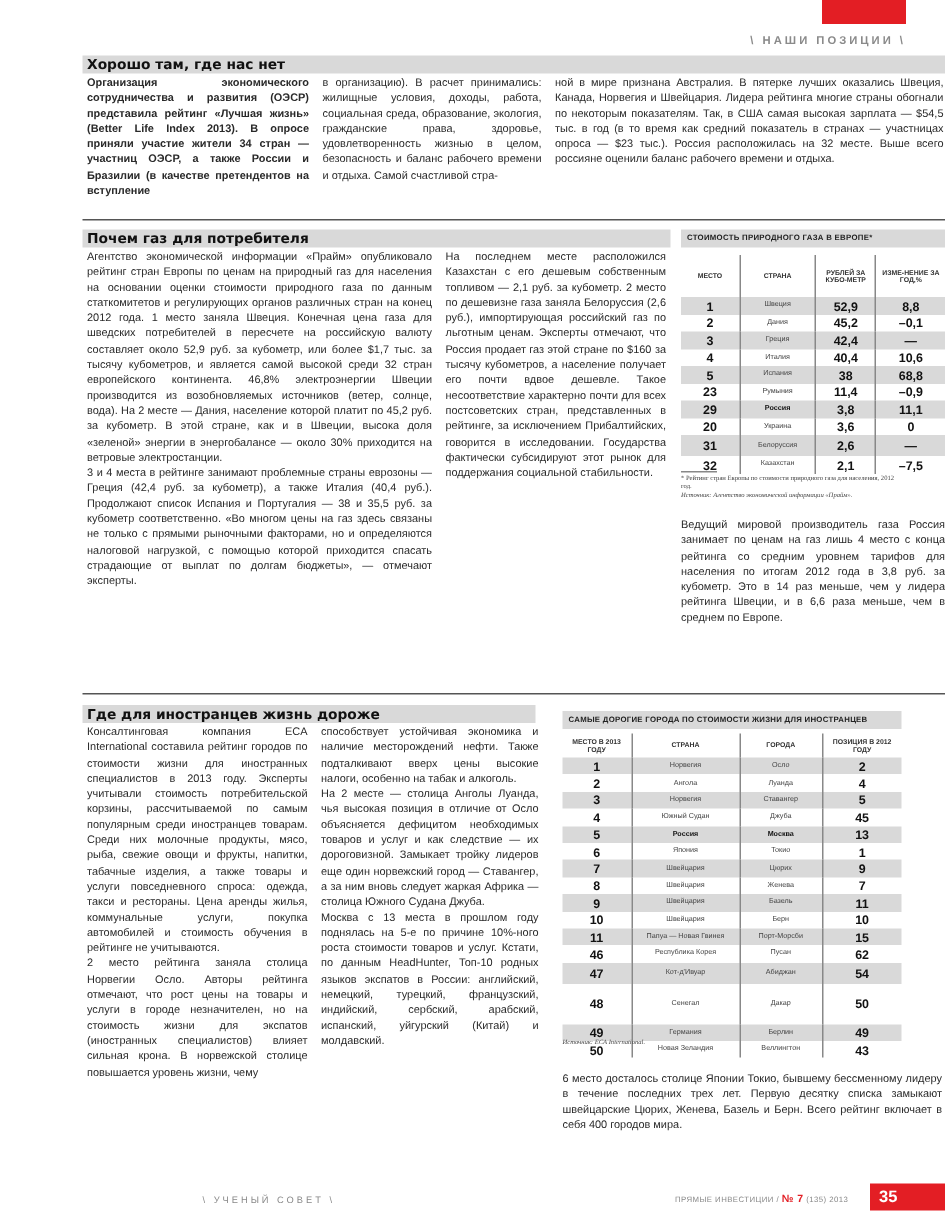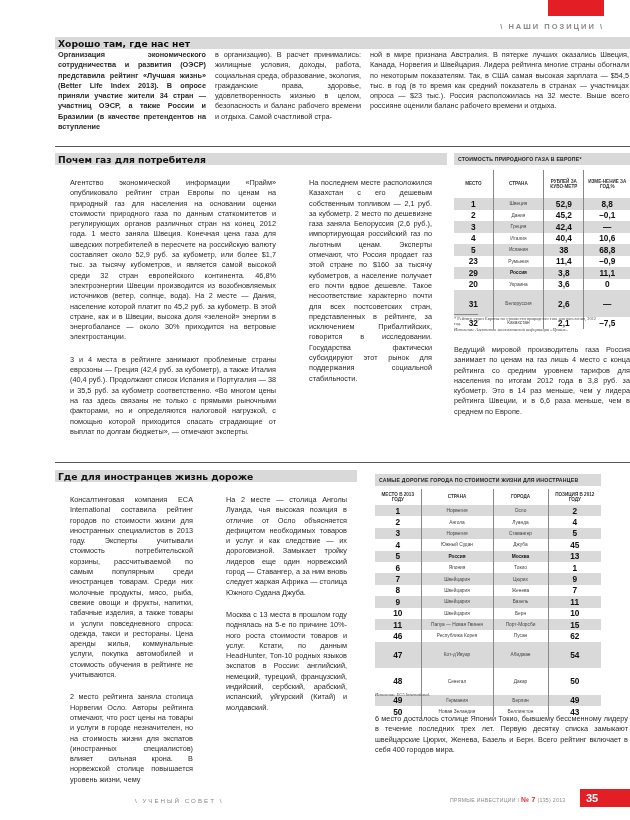--- a/index.html
+++ b/index.html
@@ -6,21 +6,21 @@
   html, body { width: 630px; height: 820px; background: #ffffff; overflow: hidden; }
   body { position: relative; font-family: "Liberation Sans", sans-serif; color: #1a1a1a; }
 
   .red-tab { position: absolute; left: 548px; top: 0; width: 56px; height: 16px; background: #e31e24; }
   .section-label { position: absolute; right: 26px; top: 22px; font-size: 7.5px; font-weight: bold; letter-spacing: 2px; color: #8a8a8a; }
 
   .head-bar { position: absolute; background: #d9d9d9; height: 12px; }
   .head-title { position: absolute; font-family: "DejaVu Sans", sans-serif; font-weight: bold; font-size: 9.2px; color: #111; line-height: 11px; white-space: nowrap; }
 
   .col { position: absolute; font-size: 7.3px; line-height: 10.3px; color: #2a2a2a; text-align: justify; hyphens: manual; }
-  .col p { margin: 12px; }
+  .col p { margin: 0; }
 
   .rule { position: absolute; height: 1px; background: #555; }
 
   table.t { position: absolute; border-collapse: collapse; font-family: "Liberation Sans", sans-serif; }
   .tcap { position: absolute; background: #d9d9d9; font-size: 5.2px; font-weight: bold; color: #222; padding: 3px 4px; letter-spacing: 0.2px; white-space: nowrap; }
   table.t th { font-size: 4.6px; font-weight: bold; color: #333; text-align: center; vertical-align: middle; line-height: 5.4px; }
   table.t td { text-align: center; vertical-align: middle; color: #111; }
   table.t td.num { font-weight: bold; font-size: 8.3px; }
   table.t td.name { font-size: 4.8px; color: #444; }
   table.t td.bold-name { font-weight: bold; color: #111; }
@@ -111,21 +111,21 @@
         <td class="name vl bold-name">Россия</td>
         <td class="num vl">3,8</td>
         <td class="num vl">11,1</td>
       </tr>
     <tr style="height:11.5px;">
         <td class="num">20</td>
         <td class="name vl">Украина</td>
         <td class="num vl">3,6</td>
         <td class="num vl">0</td>
       </tr>
-    <tr class="shaded" style="height:27px;">
+    <tr class="shaded" style="height:14px;">
         <td class="num">31</td>
         <td class="name vl">Белоруссия</td>
         <td class="num vl">2,6</td>
         <td class="num vl">—</td>
       </tr>
     <tr style="height:11.5px;">
         <td class="num">32</td>
         <td class="name vl">Казахстан</td>
         <td class="num vl">2,1</td>
         <td class="num vl">–7,5</td>
@@ -140,20 +140,21 @@
 <div class="col" style="left:454px; top:345px; width:176px;">Ведущий мировой производитель газа Россия занимает по ценам на газ лишь 4 место с конца рейтинга со средним уровнем тарифов для населения по итогам 2012 года в 3,8 руб. за кубометр. Это в 14 раз меньше, чем у лидера рейтинга Швеции, и в 6,6 раза меньше, чем в среднем по Европе.</div>
 <div class="rule" style="left:55px; top:462px; width:575px;"></div>
 
 <div class="head-bar" style="left:55px; top:470px; width:302px;"></div>
 <div class="head-title" style="left:58px; top:471px;">Где для иностранцев жизнь дороже</div>
 <div class="col" style="left:58px; top:483px; width:147px;">
   <p>Консалтинговая компания ECA International составила рейтинг городов по стоимости жизни для иностранных специалистов в 2013 году. Эксперты учитывали стоимость потребительской корзины, рассчитываемой по самым популярным среди иностранцев товарам. Среди них молочные продукты, мясо, рыба, свежие овощи и фрукты, напитки, табачные изделия, а также товары и услуги повседневного спроса: одежда, такси и рестораны. Цена аренды жилья, коммунальные услуги, покупка автомобилей и стоимость обучения в рейтинге не учитываются.</p>
   <p>2 место рейтинга заняла столица Норвегии Осло. Авторы рейтинга отмечают, что рост цены на товары и услуги в городе незначителен, но на стоимость жизни для экспатов (иностранных специалистов) влияет сильная крона. В норвежской столице повышается уровень жизни, чему</p>
 </div>
 <div class="col" style="left:214px; top:483px; width:145px;">
+  <p>способствует устойчивая экономика и наличие месторождений нефти. Также подталкивают вверх цены высокие налоги, особенно на табак и алкоголь.</p>
   <p>На 2 месте — столица Анголы Луанда, чья высокая позиция в отличие от Осло объясняется дефицитом необходимых товаров и услуг и как следствие — их дороговизной. Замыкает тройку лидеров еще один норвежский город — Ставангер, а за ним вновь следует жаркая Африка — столица Южного Судана Джуба.</p>
   <p>Москва с 13 места в прошлом году поднялась на 5-е по причине 10%-ного роста стоимости товаров и услуг. Кстати, по данным HeadHunter, Топ-10 родных языков экспатов в России: английский, немецкий, турецкий, французский, индийский, сербский, арабский, испанский, уйгурский (Китай) и молдавский.</p>
 </div>
 
 <div class="tcap" style="left:375px; top:474px; width:226px;">САМЫЕ ДОРОГИЕ ГОРОДА ПО СТОИМОСТИ ЖИЗНИ ДЛЯ ИНОСТРАНЦЕВ</div>
 <table class="t" style="left:375px; top:489px; width:226px;">
   <thead>
     <tr style="height:16px;">
       <th style="width:46px;">МЕСТО В 2013 ГОДУ</th>
       <th class="vl" style="width:72px;">СТРАНА</th>
@@ -227,21 +228,21 @@
         <td class="name vl">Папуа — Новая Гвинея</td>
         <td class="name vl">Порт-Морсби</td>
         <td class="num vl">15</td>
       </tr>
     <tr style="height:11.4px;">
         <td class="num">46</td>
         <td class="name vl">Республика Корея</td>
         <td class="name vl">Пусан</td>
         <td class="num vl">62</td>
       </tr>
-    <tr class="shaded" style="height:26px;">
+    <tr class="shaded" style="height:14px;">
         <td class="num">47</td>
         <td class="name vl">Кот-д'Ивуар</td>
         <td class="name vl">Абиджан</td>
         <td class="num vl">54</td>
       </tr>
     <tr style="height:27px;">
         <td class="num">48</td>
         <td class="name vl">Сенегал</td>
         <td class="name vl">Дакар</td>
         <td class="num vl">50</td>

